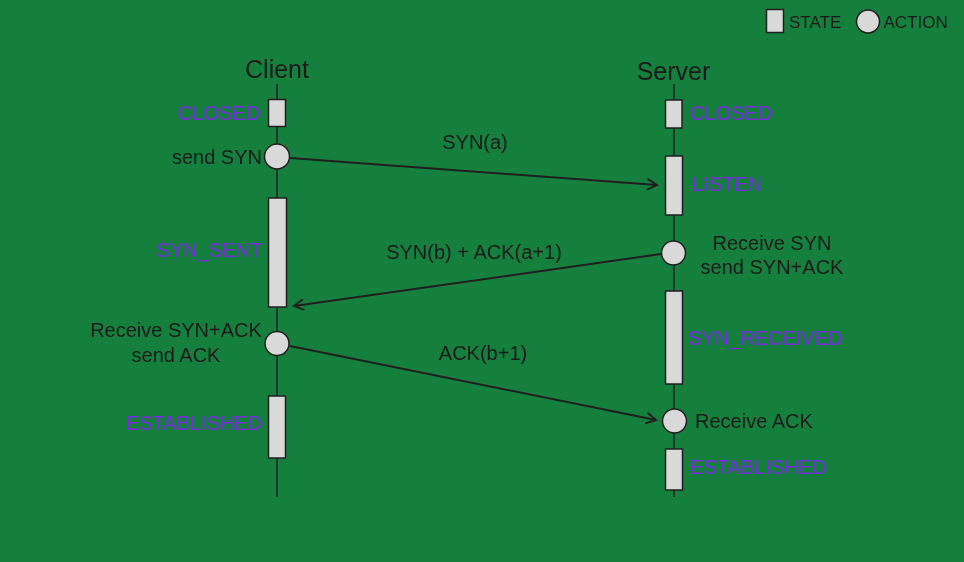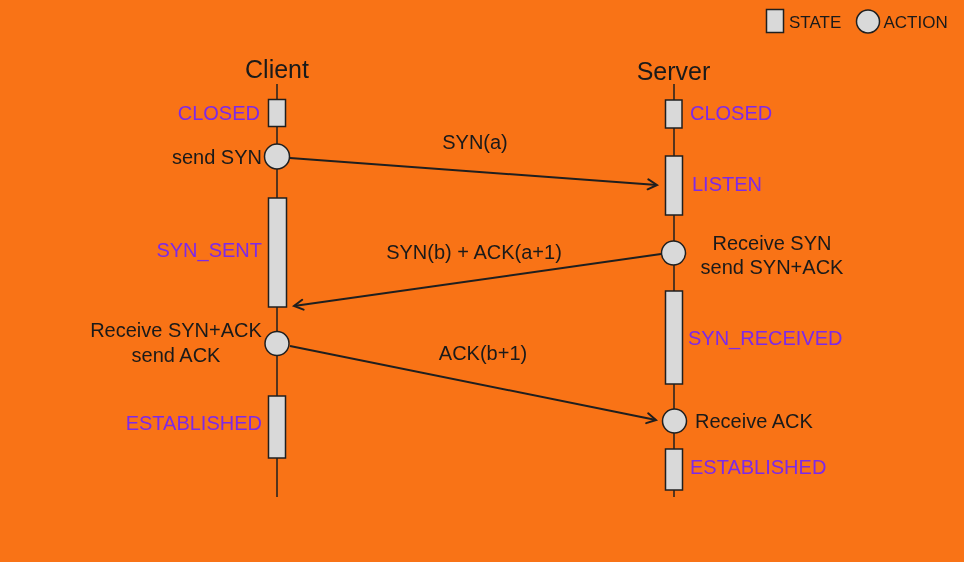--- a/index.html
+++ b/index.html
@@ -4,21 +4,21 @@
 <style>
   html, body {
     margin: 0;
     padding: 0;
     background: #ffffff;
   }
   .canvas {
     position: relative;
     width: 964px;
     height: 562px;
-    background: #f97316;
+    background: #15803d;
     overflow: hidden;
     font-family: "Liberation Sans", sans-serif;
   }
   svg text {
     font-family: "Liberation Sans", sans-serif;
   }
   .title-text {
     font-size: 25px;
     fill: #1a1a1a;
   }

